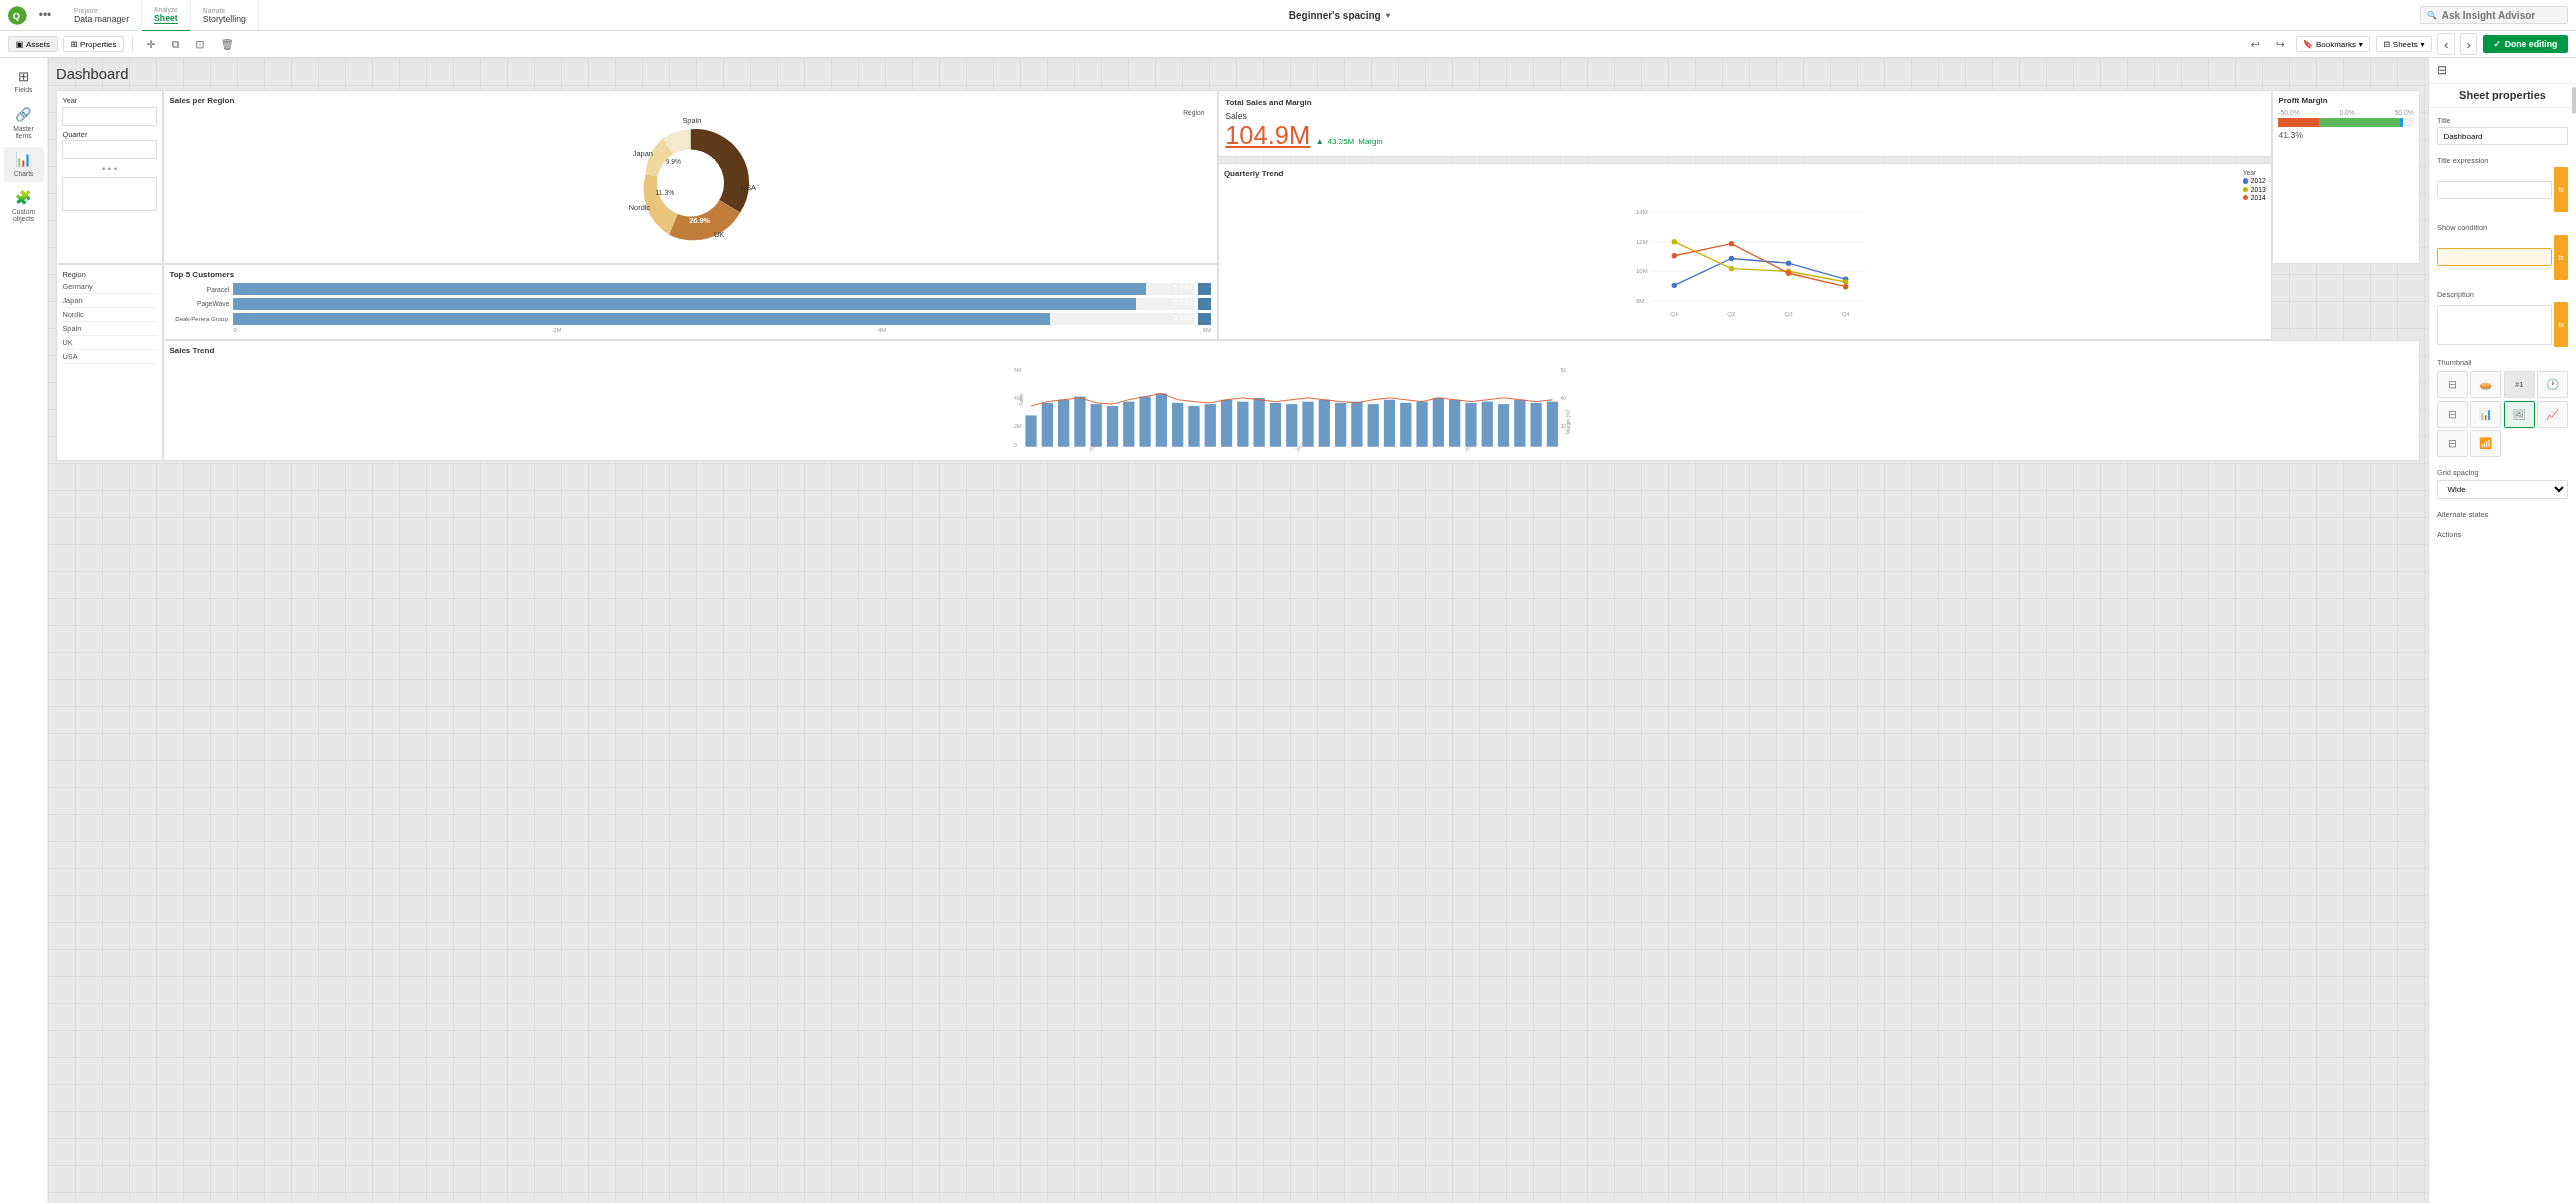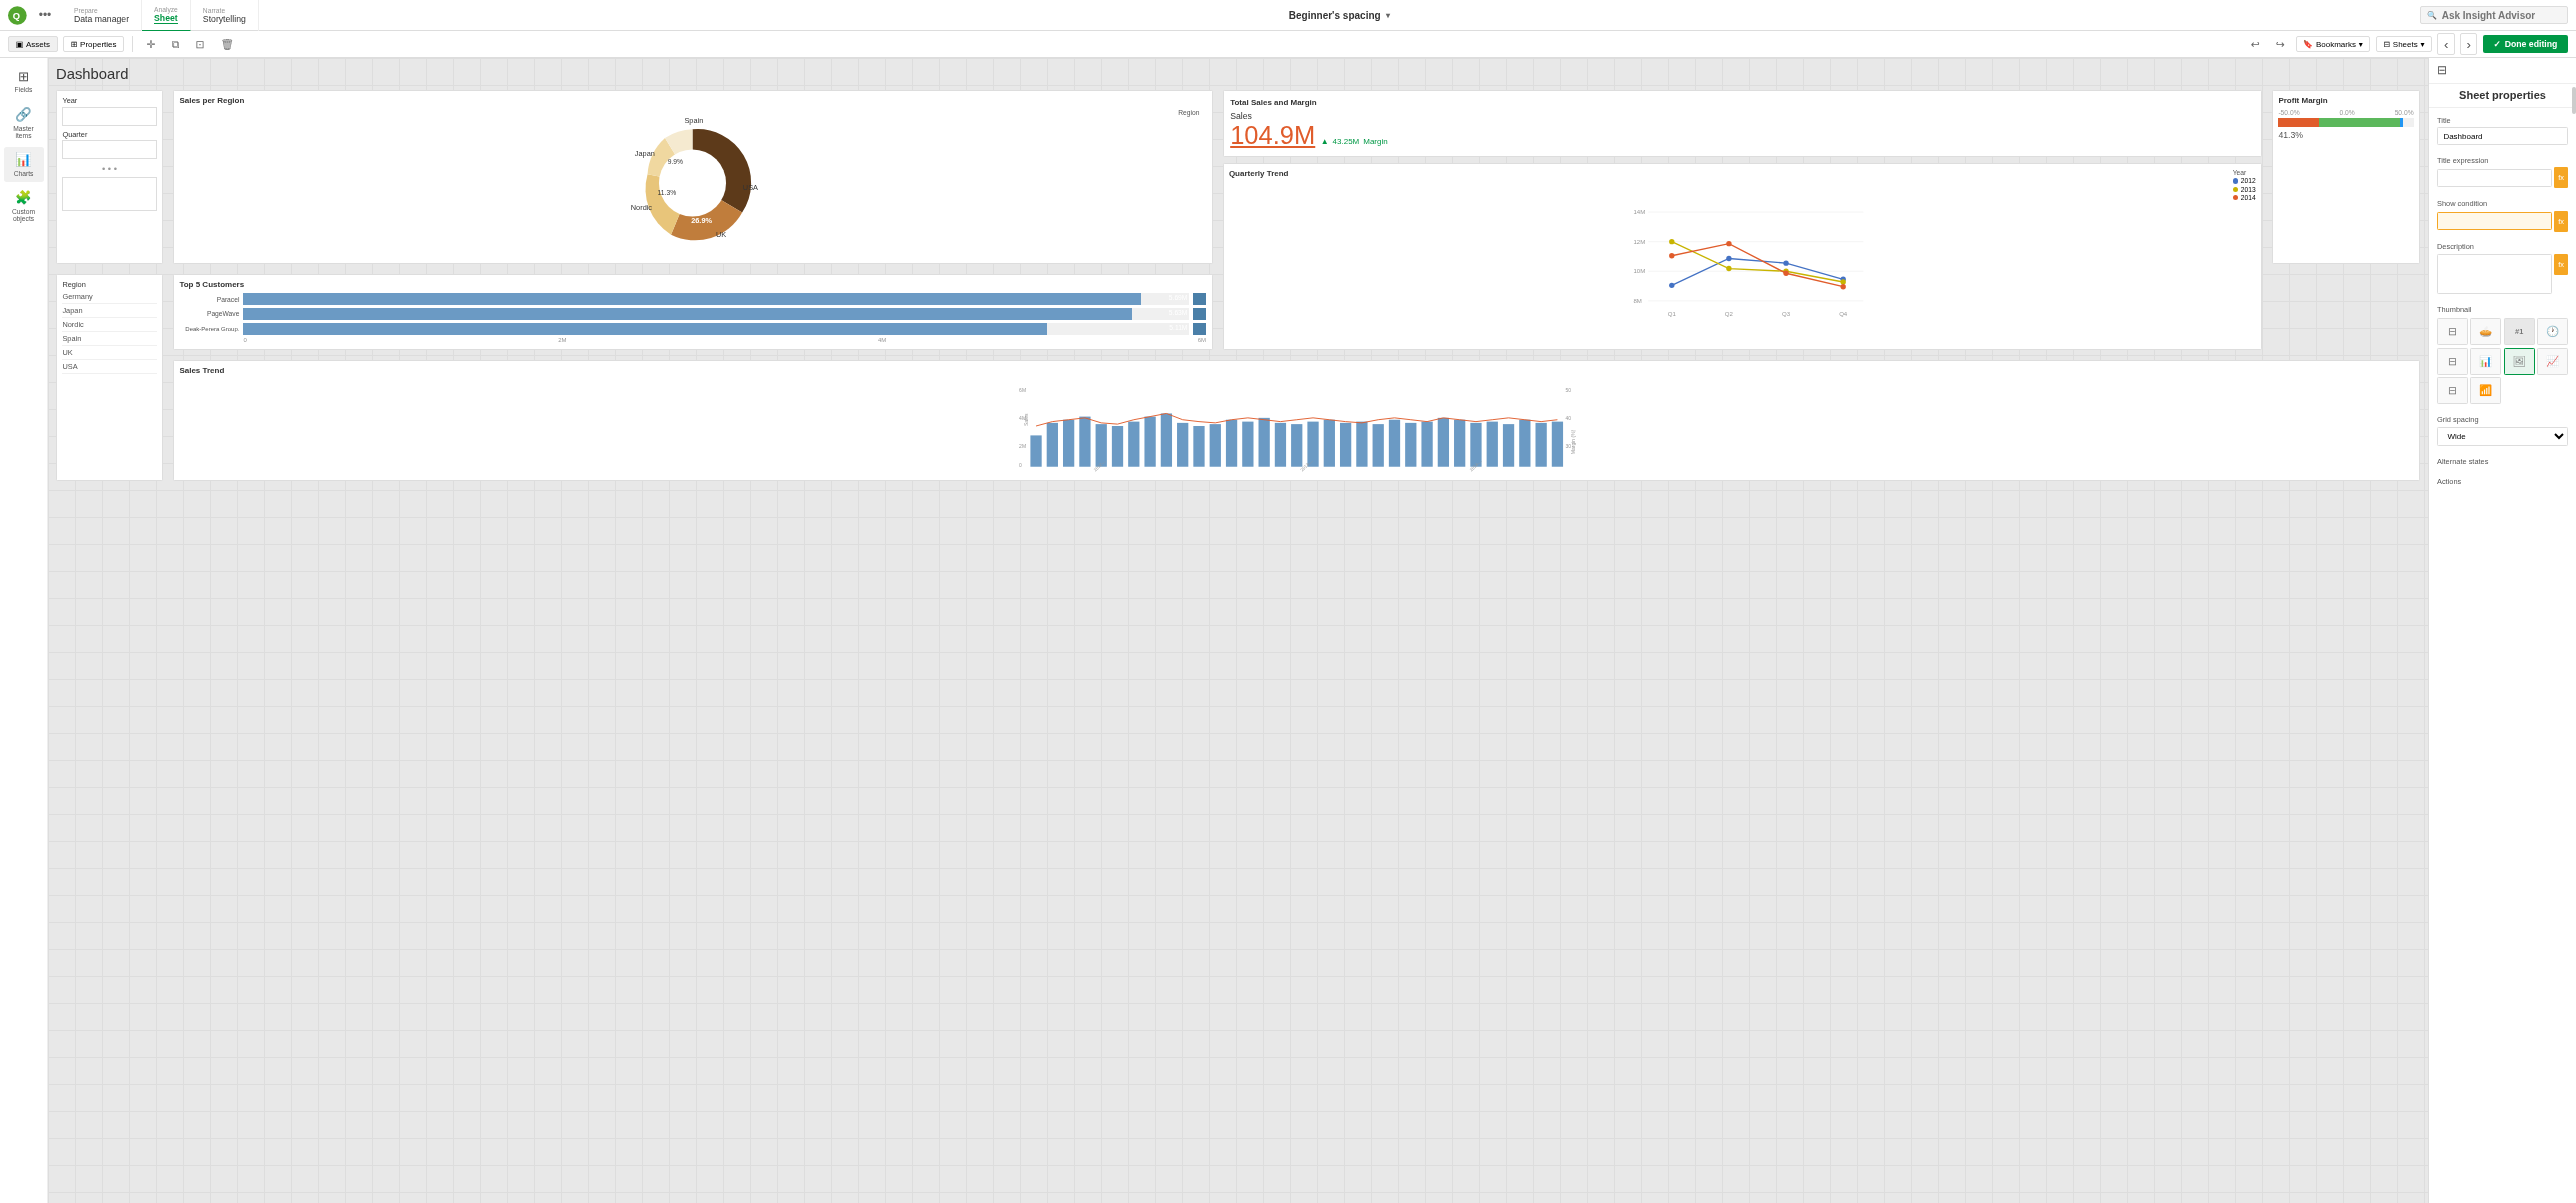--- a/index.html
+++ b/index.html
@@ -82,21 +82,21 @@
     .line-chart-svg { width: 100%; height: 121px; }
     .sales-trend-svg { width: 100%; height: 94px; }
 
     
     .right-panel { width: 148px; background: #fff; border-left: 0.7px solid #ddd; overflow-y: auto; }
     .right-panel-content { padding: 8px; }
     .prop-section { margin-bottom: 10.7px; }
     .prop-label { font-size: 7.4px; color: #555; margin-bottom: 2.7px; }
     .prop-input { width: 100%; border: 0.7px solid #ddd; border-radius: 1.3px; padding: 3.4px 5.4px; font-size: 8px; outline: none; }
     .prop-row { display: flex; align-items: center; gap: 2.7px; }
-    .prop-fx { background: #f5a623; color: #fff; border: none; border-radius: 1.3px; padding: 6px 4px; font-size: 7.4px; cursor: pointer; }
+    .prop-fx { background: #f5a623; color: #fff; border: none; border-radius: 1.3px; padding: 18px 4px; font-size: 7.4px; cursor: pointer; }
     .thumbnail-grid { display: grid; grid-template-columns: repeat(4, 1fr); gap: 2.7px; margin-top: 4px; }
     .thumb-item { border: 0.7px solid #ddd; border-radius: 1.3px; height: 27px; display: flex; align-items: center; justify-content: center; cursor: pointer; font-size: 10.7px; color: #777; background: #f9f9f9; }
     .thumb-item.active { border-color: #009845; background: #e8f5ee; }
     .thumb-item.highlighted { background: #e8e8e8; }
     .prop-select { width: 100%; border: 0.7px solid #ddd; border-radius: 1.3px; padding: 3.4px 5.4px; font-size: 8px; outline: none; background: #fff; }
     .prop-desc-area { width: 100%; border: 0.7px solid #ddd; border-radius: 1.3px; padding: 3.4px 5.4px; font-size: 8px; height: 40px; outline: none; resize: none; }
     .sheet-prop-icon { font-size: 12px; color: #555; padding: 5.4px 8px; border-bottom: 0.7px solid #eee; }
 
     
     .grid-bg {
@@ -203,21 +203,21 @@
     </div>
     <div class="sidebar-item">
       <span class="sidebar-item-icon">🧩</span>
       <span class="sidebar-item-label">Custom objects</span>
     </div>
   </div>
 
   <div class="canvas-area grid-bg">
     <div class="sheet-title">Dashboard</div>
 
-    <div style="display:grid; grid-template-columns: 107px 1fr 1fr 148px; grid-template-rows: auto auto auto; gap:10px;">
+    <div style="display:grid; grid-template-columns: 107px 1fr 1fr 148px; grid-template-rows: auto auto auto; gap:0;">
 
       <div class="widget" style="grid-row:1; grid-column:1;">
         <div class="filter-label">Year</div>
         <div class="filter-box"></div>
         <div class="filter-label">Quarter</div>
         <div class="filter-box"></div>
         <div class="filter-dots">• • •</div>
         <div class="filter-box" style="height:34px;"></div>
       </div>
 

